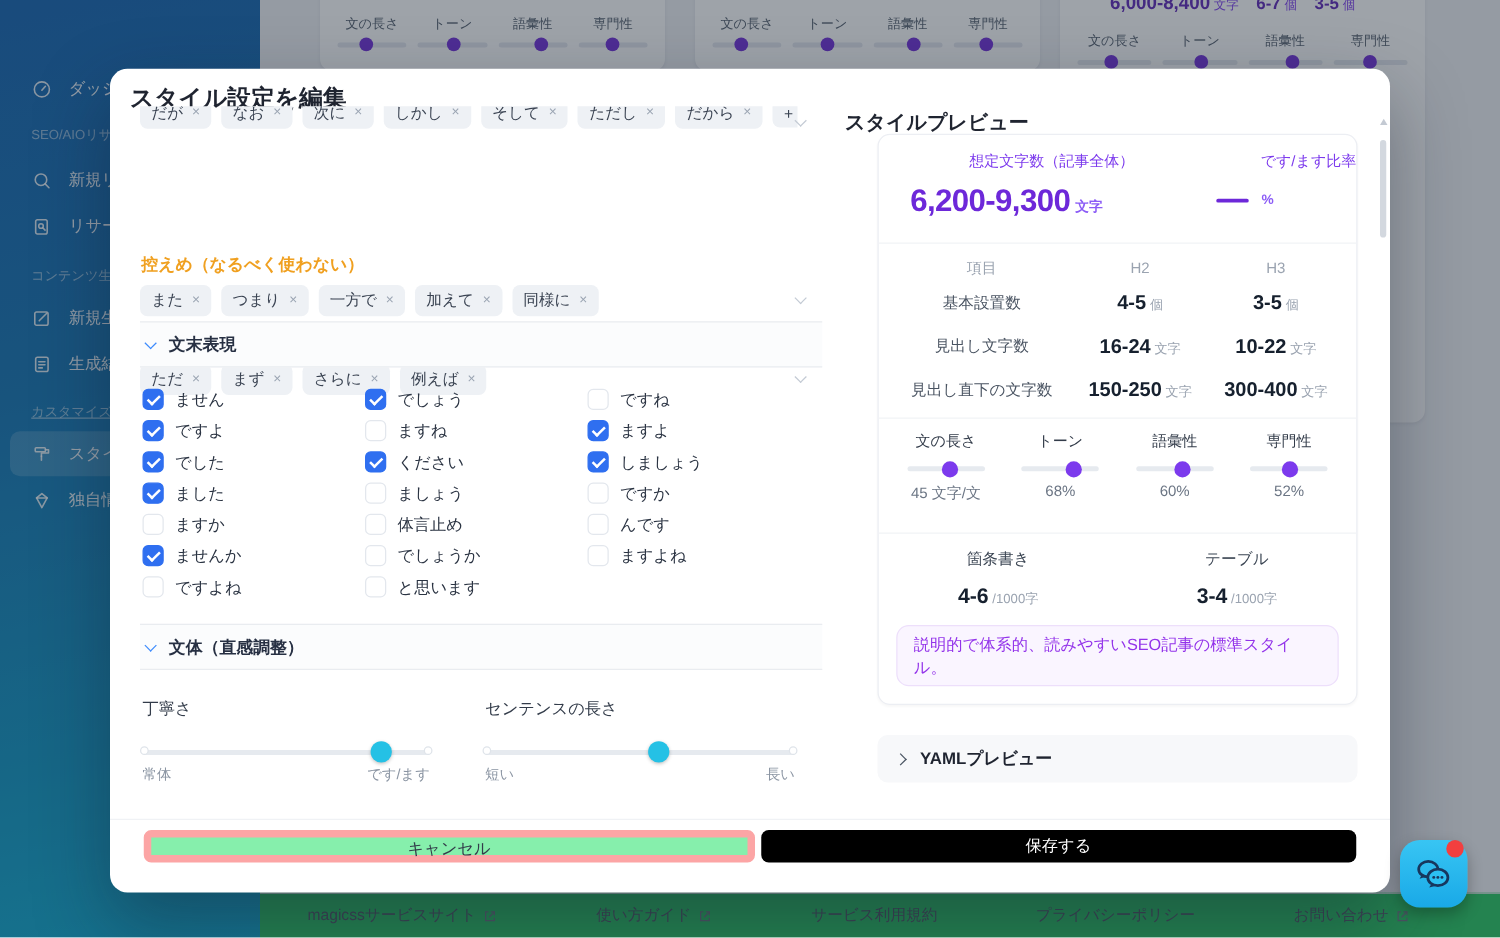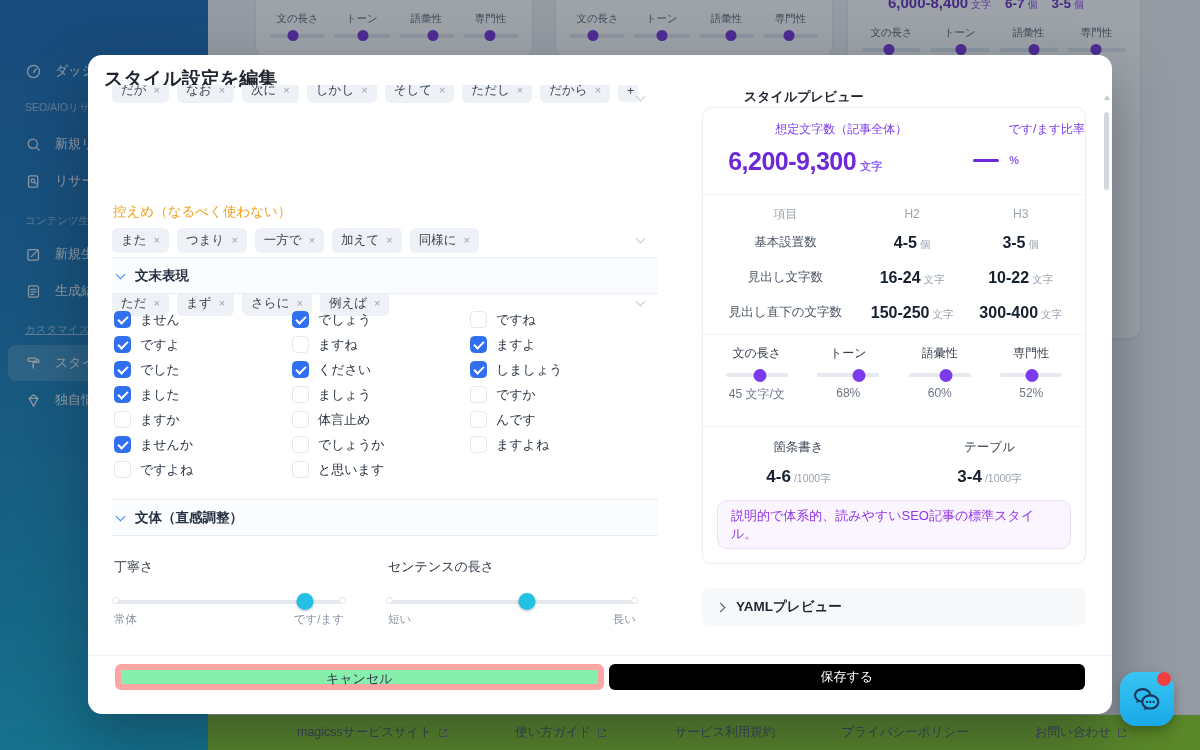--- a/index.html
+++ b/index.html
@@ -25,23 +25,23 @@
   #bgcard3 .bg-sliders { top:96px; }
   .bg-slide { flex:1; text-align:center; }
   .bg-slide .bl { font-size:10.5px; color:#515c6b; white-space:nowrap; }
   .bg-track { position:relative; height:4px; background:#e4e8ee; border-radius:2px; margin-top:8px; }
   .bg-thumb { position:absolute; top:-4px; width:11px; height:11px; border-radius:50%; background:#6d28d9; transform:translateX(-50%); }
   .c3-nums { position:absolute; top:64px; left:40px; right:8px; display:flex; align-items:baseline; white-space:nowrap; }
   .c3v { font-weight:bold; color:#5b21b6; font-size:15px; }
   .c3v.sm { font-size:13.5px; margin-left:14px; }
   .c3u { font-size:10px; color:#7c3aed; margin-left:3px; }
 
-  .page-footer { position:absolute; left:208px; right:0; bottom:0; height:36px; background:#84cc16;
+  .page-footer { position:absolute; left:208px; right:0; bottom:0; height:36px; background:#22c55e;
     border-top:1px solid #e8eaee; display:flex; align-items:center; justify-content:space-between;
-    padding:0 72px 0 89px; z-index:1; }
+    padding:0 72px 0 38px; z-index:1; }
   .f-link { display:flex; align-items:center; gap:5px; font-size:12.5px; color:#4b5563; cursor:pointer; white-space:nowrap; }
   .f-link svg { width:12px; height:12px; stroke:#6b7280; fill:none; stroke-width:2; }
 
   
   .overlay { position:absolute; inset:0; background:rgba(40,50,64,.45); z-index:5; }
 
   
   .modal { position:absolute; left:88px; top:55px; width:1024px; height:659px; background:#fff;
     border-radius:14px; box-shadow:0 24px 60px rgba(15,23,42,.38); z-index:10; }
   .modal-title { position:absolute; left:16px; top:11px; font-size:19px; font-weight:bold; color:#1f2430; }
@@ -50,21 +50,21 @@
   .chip-row { display:flex; gap:8px; align-items:center; }
   .chip-row.abs { position:absolute; left:0; }
   .row1wrap { position:absolute; top:0; left:0; right:20px; height:22px; overflow:hidden; }
   .row1wrap .chip-row { position:relative; top:-7px; }
   .chip { background:#eef1f5; border-radius:6px; padding:4px 9px; font-size:12.5px; color:#3a4352;
     display:flex; gap:7px; align-items:center; white-space:nowrap; cursor:default; }
   .chip .x { color:#9aa4b2; font-size:11px; line-height:1; cursor:pointer; }
   .caret { width:7px; height:7px; border-right:1.6px solid #c3cad4; border-bottom:1.6px solid #c3cad4;
     transform:rotate(45deg); display:inline-block; }
   .row-caret { position:absolute; right:14px; }
-  .sec-label { position:absolute; left:1px; font-size:13.5px; font-weight:normal; }
+  .sec-label { position:absolute; left:1px; font-size:13.5px; font-weight:bold; }
   .sec-label.orange { color:#f0a020; }
   .sec-label.green { color:#4cb858; }
 
   .section-bar { position:absolute; left:0; right:0; height:37px; background:#fbfcfd;
     border-top:1px solid #e9ecf0; border-bottom:1px solid #e9ecf0; display:flex; align-items:center;
     gap:11px; padding-left:5px; cursor:pointer; }
   .section-bar .caret { border-color:#3d8bfd; margin-top:-3px; }
   .section-bar .st { font-size:13.5px; font-weight:bold; color:#273043; }
 
   .cb-grid { position:absolute; top:222px; left:2px; width:524px; display:grid;
@@ -77,21 +77,21 @@
 
   .adj { position:absolute; top:473px; }
   .adj-label { font-size:13px; color:#333c4a; margin-bottom:24px; }
   .adj-track { position:relative; height:4px; background:#e6eaef; border-radius:2px; }
   .enddot { position:absolute; width:7px; height:7px; border:1.5px solid #dfe4ea; background:#fff; border-radius:50%; top:-3px; }
   .enddot.l { left:-2px; } .enddot.r { right:-2px; }
   .adj-thumb { position:absolute; width:17px; height:17px; background:#25c1e5; border-radius:50%; top:-7px;
     transform:translateX(-50%); box-shadow:0 1px 3px rgba(0,0,0,.25); cursor:pointer; }
   .adj-ends { display:flex; justify-content:space-between; font-size:11.5px; color:#8a94a2; margin-top:8px; }
 
-  .rtitle { position:absolute; left:656px; top:33px; font-size:13px; font-weight:bold; color:#1f2430; }
+  .rtitle { position:absolute; left:588px; top:33px; font-size:16px; font-weight:bold; color:#1f2430; }
   .pcard { position:absolute; left:614px; top:52px; width:384px; height:457px; border:1px solid #eceef3;
     border-radius:10px; background:#fff; box-shadow:0 1px 2px rgba(0,0,0,.03); }
   .pc-stats { position:absolute; top:13px; left:0; right:0; display:flex; }
   .pc-cell { flex:1.15; text-align:center; }
   .pc-cell.r { flex:1; }
   .pc-label { font-size:12px; color:#7c3aed; margin-bottom:9px;text-align:right; }
   .pc-num { font-size:25px; font-weight:bold; color:#6d28d9; letter-spacing:-0.5px; }
   .pc-unit { font-size:11px; color:#8b5cf6; font-weight:bold; margin-left:4px; }
   .dashrow { display:flex; align-items:center; justify-content:center; gap:6px; margin-top:16px; }
   .dash { width:26px; height:3px; background:#6d28d9; border-radius:2px; }

